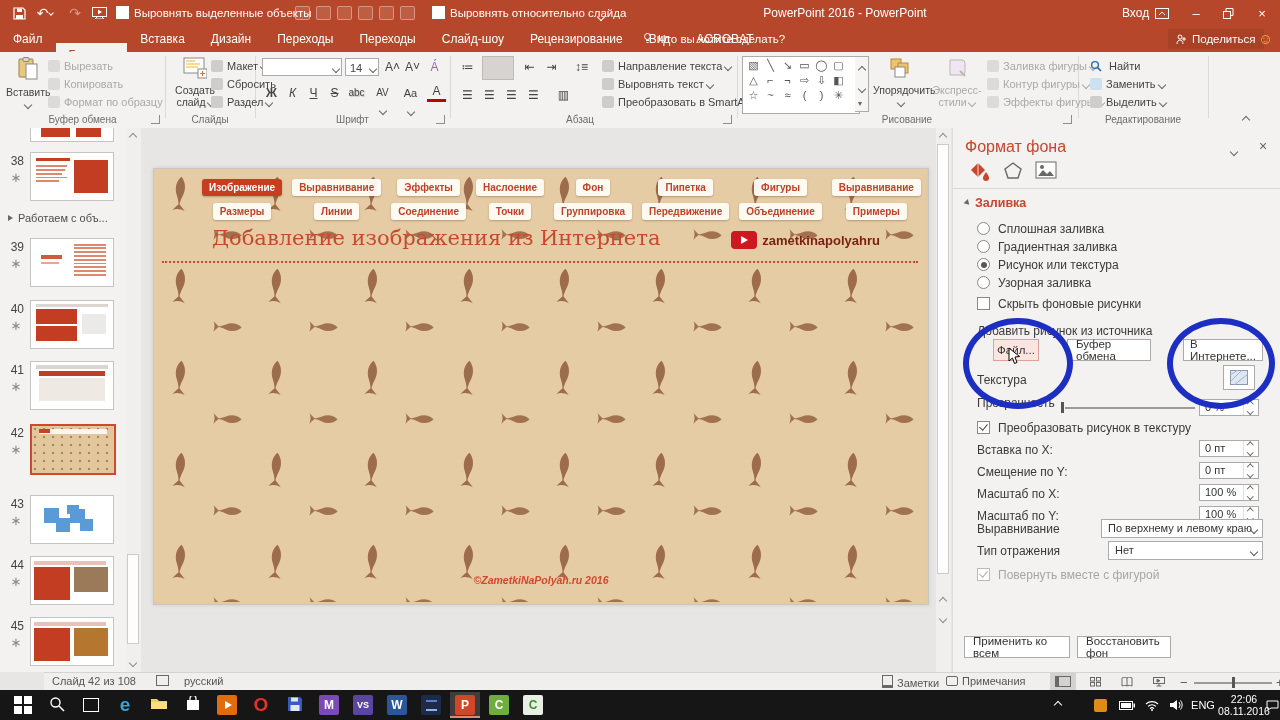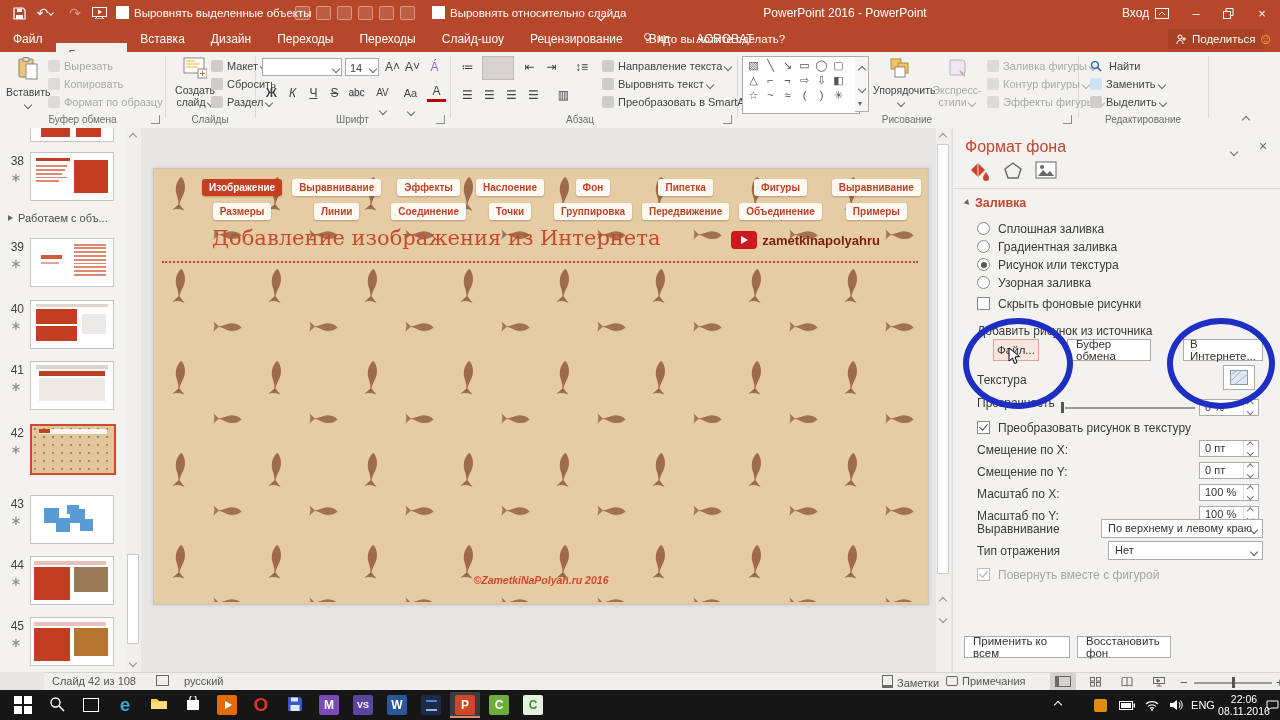--- a/index.html
+++ b/index.html
@@ -513,21 +513,21 @@
       <div class="spinbox" style="left:246px;top:271px;"><span>0 %</span>
         <span class="spinner">
             <span class="ch chu"></span>
             <span class="ch chd"></span>
           </span>
       </div>
 
       <div class="prow" style="top:293px;"><span class="chk on"></span><span>Преобразовать рисунок в текстуру</span></div>
 
       <div id="spin-rows">
-          <div class="prow" style="top: 315px;">Смещение по X:</div>
+          <div class="prow" style="top: 315px;">Вставка по X:</div>
           <div class="spinbox" style="left: 246px; top: 312px;">0 пт<span class="spinner">
               <span class="ch chu"></span>
               <span class="ch chd"></span>
             </span></div>
           <div class="prow" style="top: 337px;">Смещение по Y:</div>
           <div class="spinbox" style="left: 246px; top: 334px;">0 пт<span class="spinner">
               <span class="ch chu"></span>
               <span class="ch chd"></span>
             </span></div>
           <div class="prow" style="top: 359px;">Масштаб по X:</div>

